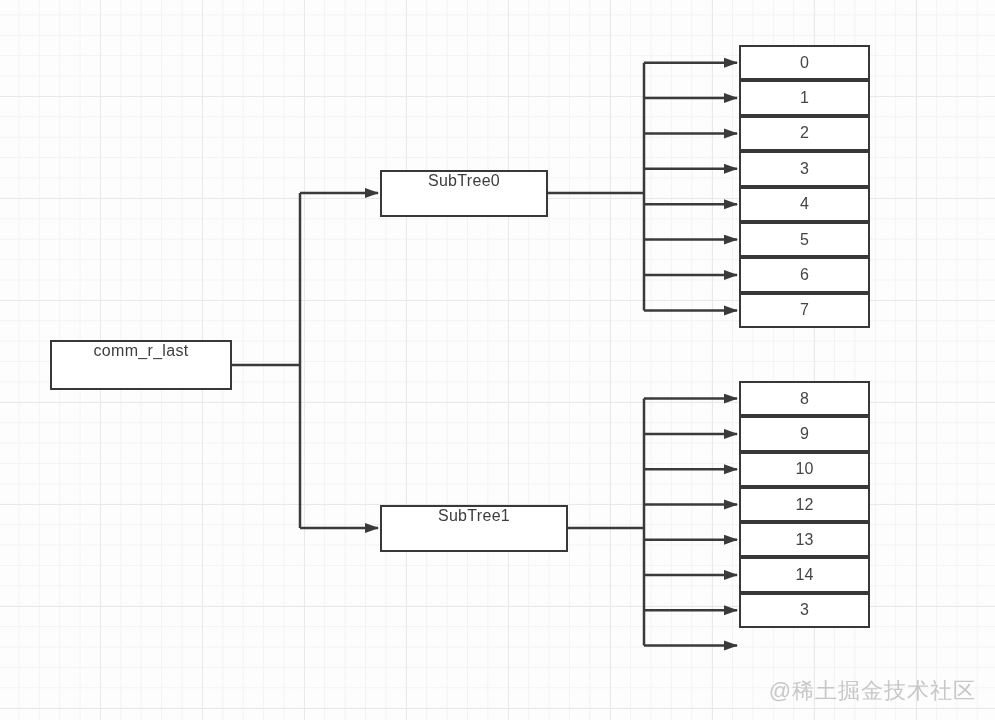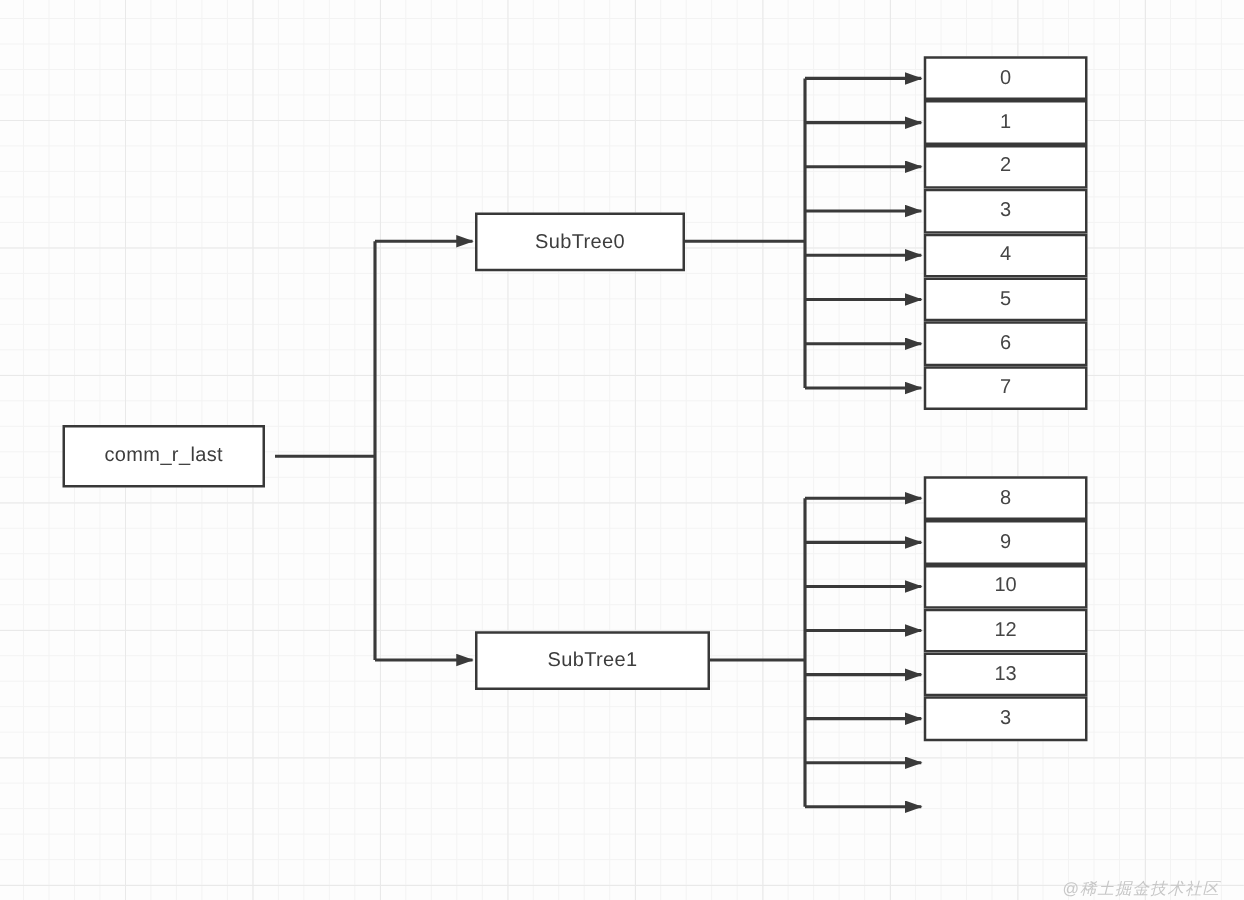--- a/index.html
+++ b/index.html
@@ -18,45 +18,45 @@
       linear-gradient(#f3f3f3 1px, transparent 1px),
       linear-gradient(90deg, #f3f3f3 1px, transparent 1px);
     background-size:102px 102px,102px 102px,20.4px 20.4px,20.4px 20.4px;
     background-position:-2px -6px,-2px -6px,-2px -6px,-2px -6px;
   }
   .connector-layer{position:absolute;left:0;top:0;z-index:1;}
   .node{
     position:absolute;z-index:2;
     background:#ffffff;
     border:2.5px solid #383838;
-    display:flex;align-items:center;justify-content:center;
+    display:flex;align-items:flex-start;justify-content:center;
     color:#3d3d3d;font-size:16px;letter-spacing:0.3px;
     box-sizing:border-box;
   }
-  .node-root{left:50px;top:340px;width:162px;height:50px;}
+  .node-root{left:50px;top:340px;width:182px;height:50px;}
   .node-subtree0{left:380px;top:170px;width:168px;height:47px;}
   .node-subtree1{left:380px;top:505px;width:188px;height:47px;}
   .stack{
     position:absolute;z-index:2;
     width:131px;display:flex;flex-direction:column;
   }
   .stack-top{left:739px;top:45px;}
   .stack-bottom{left:739px;top:381px;}
   .cell{
     box-sizing:border-box;
     background:#ffffff;
     border:2px solid #383838;
     display:flex;align-items:center;justify-content:center;
     color:#454545;font-size:16px;
   }
   .stack-top .cell{height:35.4px;}
   .stack-bottom .cell{height:35.3px;}
   .watermark{
-    position:absolute;right:19px;bottom:0;z-index:3;
-    color:#c7c7c7;font-size:13px;letter-spacing:1px;font-style:italic;
+    position:absolute;right:19px;bottom:14px;z-index:3;
+    color:#c7c7c7;font-size:22px;letter-spacing:1px;
   }
 </style>
 </head>
 <body>
 
 <div class="canvas">
 
   <svg class="connector-layer" width="995" height="720" viewBox="0 0 995 720">
     <defs>
       <marker id="ah" markerUnits="userSpaceOnUse" markerWidth="16" markerHeight="12" refX="13" refY="5" orient="auto">
@@ -140,19 +140,22 @@
     <div class="cell">
         <span>10</span>
       </div>
     <div class="cell">
         <span>12</span>
       </div>
     <div class="cell">
         <span>13</span>
       </div>
     <div class="cell">
+        <span>14</span>
+      </div>
+    <div class="cell">
         <span>3</span>
       </div>
   </div>
 
   <div class="watermark">@稀土掘金技术社区</div>
 
 </div>
 
 </body></html>

